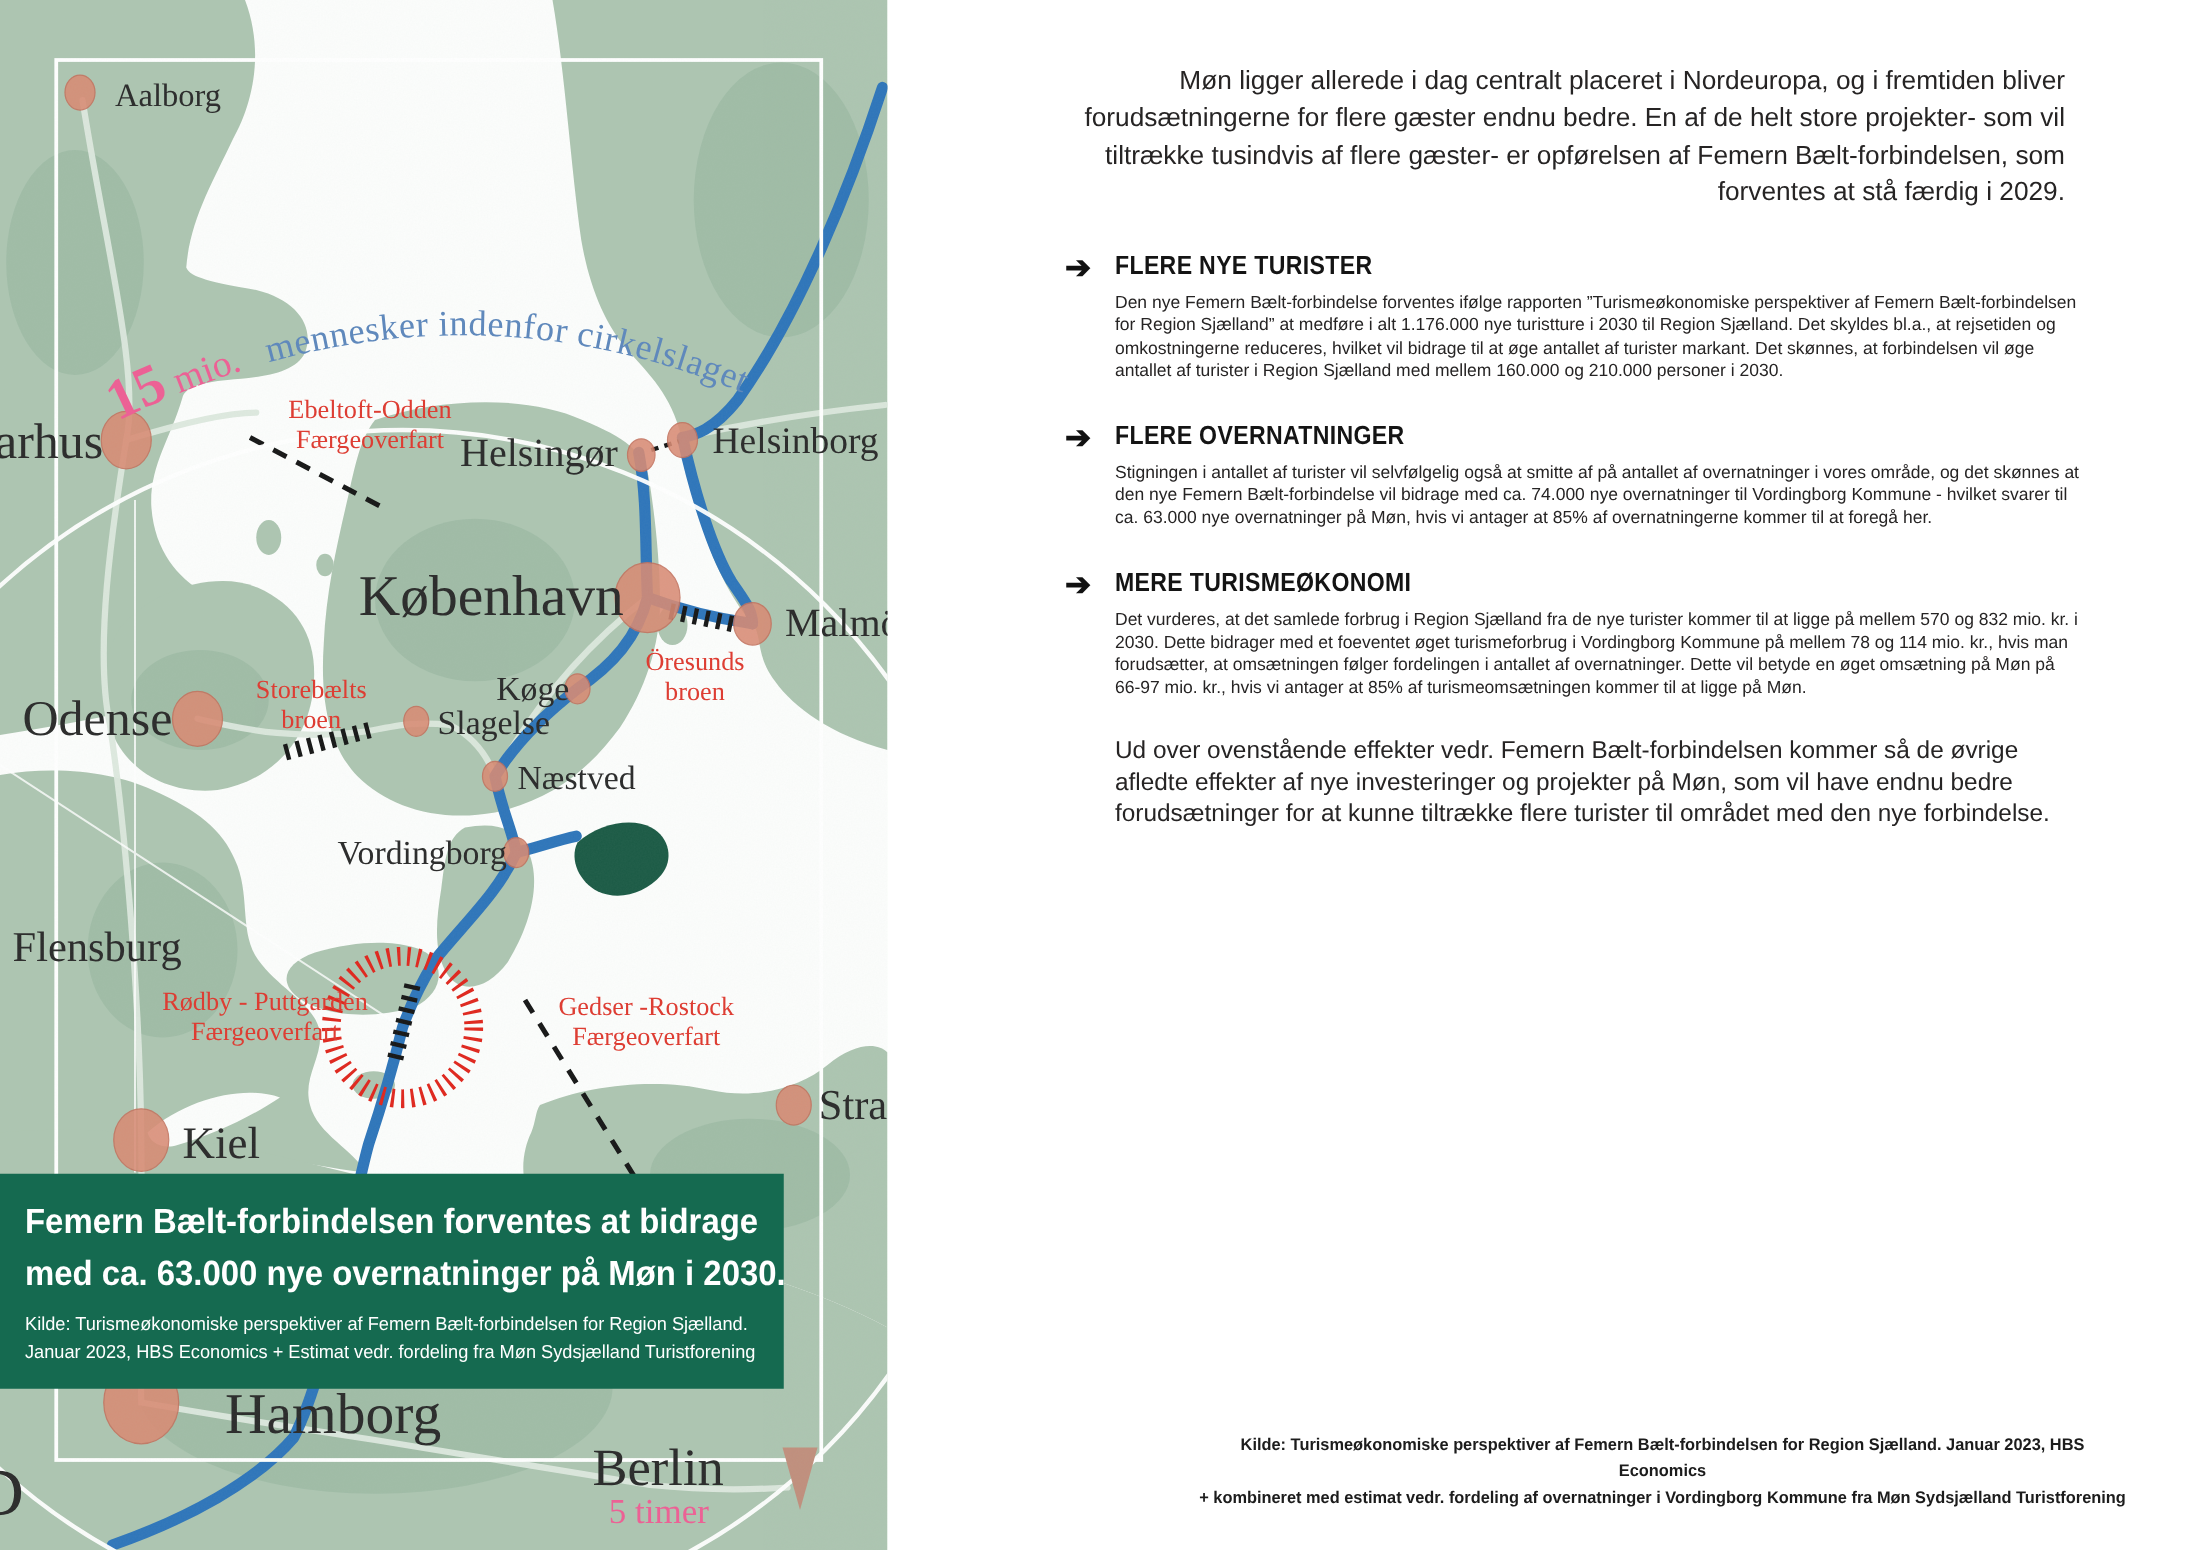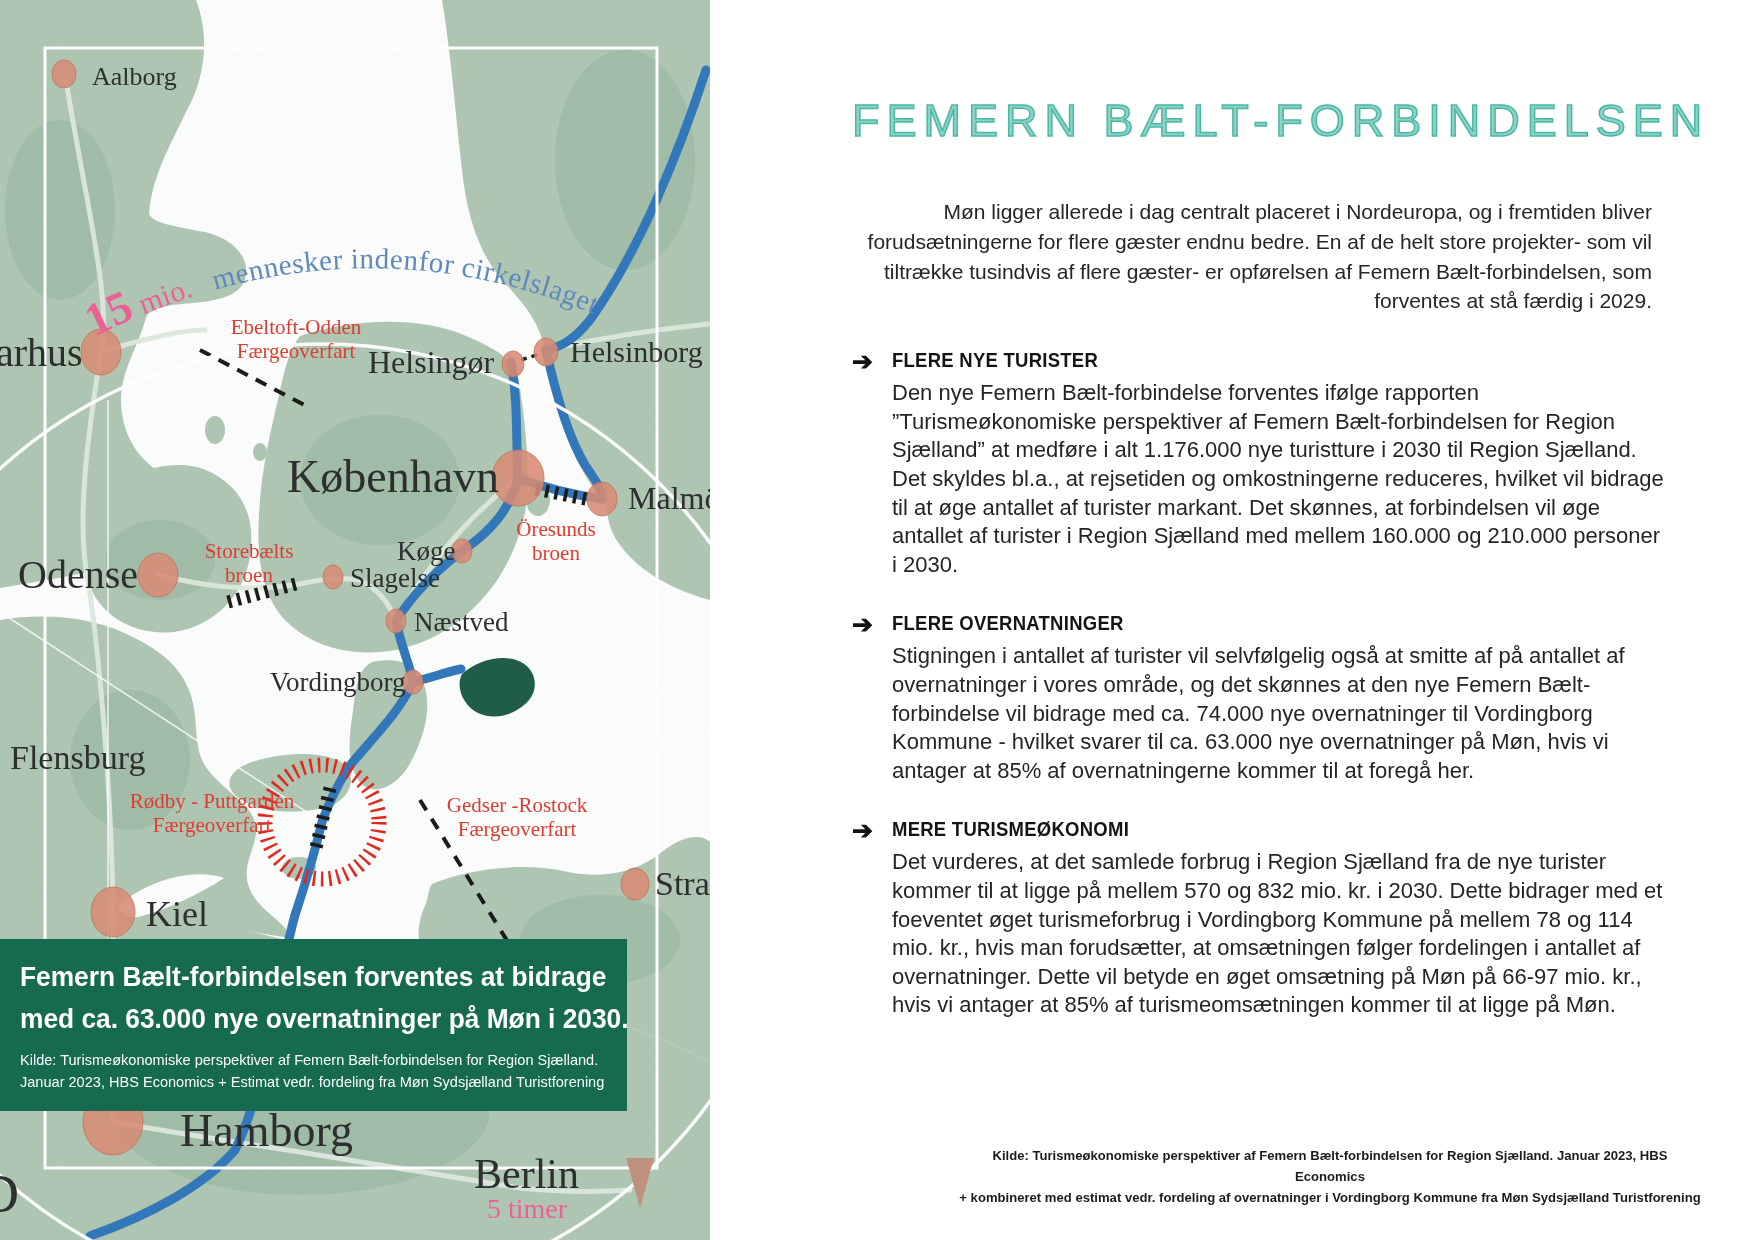--- a/index.html
+++ b/index.html
@@ -23,21 +23,21 @@
   .article{position:absolute;left:852px;top:0;width:860px;}
   .overline{margin-top:95px;font-size:45px;font-weight:400;letter-spacing:7px;color:#8fd2c4;
             -webkit-text-stroke:1.5px #49b9a7;white-space:nowrap;}
   .title{margin:16px 0 0 0;font-size:80px;line-height:1.05;color:#3bb5a0;font-weight:700;}
   .tl{display:block;transform:scaleX(.93);transform-origin:left;white-space:nowrap;letter-spacing:0px;}
   .intro{margin:50px 0 0 0;font-size:21px;line-height:1.42;width:800px;text-align:right;}
   .section{display:flex;margin-top:32px;width:815px;}
   .arrow{flex:none;width:40px;font-size:25px;font-weight:700;color:#111;line-height:1.05;}
   .sec-h{font-size:21px;font-weight:700;color:#141414;transform:scaleX(.88);
          transform-origin:left;white-space:nowrap;letter-spacing:.3px;}
-  .sec-b{margin:7px 0 0 0;font-size:22px;line-height:1.3;}
+  .sec-b{margin:7px 0 0 0;font-size:14px;line-height:1.3;}
   .closing{margin:30px 0 0 40px;font-size:19.5px;line-height:1.3;width:775px;}
   .page-source{position:absolute;left:945px;top:1146px;width:770px;text-align:center;
                font-size:13.5px;font-weight:700;line-height:1.55;color:#1c1c1c;
                transform:scaleX(.97);transform-origin:center top;}
 </style>
 </head>
 <body>
 
 <div class="page">
 
@@ -206,21 +206,20 @@
         <div>med ca. 63.000 nye overnatninger på Møn i 2030.</div>
       </div>
       <div class="infobox-source">
         <div>Kilde: Turismeøkonomiske perspektiver af Femern Bælt-forbindelsen for Region Sjælland.</div>
         <div>Januar 2023, HBS Economics + Estimat vedr. fordeling fra Møn Sydsjælland Turistforening</div>
       </div>
     </div>
   </div>
 
   <div class="article">
-    <div class="overline">FEMERN BÆLT-FORBINDELSEN</div>
     <p class="intro">Møn ligger allerede i dag centralt placeret i Nordeuropa, og i fremtiden bliver forudsætningerne for flere gæster endnu bedre. En af de helt store projekter- som vil tiltrække tusindvis af flere gæster- er opførelsen af Femern Bælt-forbindelsen, som forventes at stå færdig i 2029.</p>
 
     <div class="section">
       <span class="arrow">➔</span>
       <div>
         <div class="sec-h">FLERE NYE TURISTER</div>
         <p class="sec-b">Den nye Femern Bælt-forbindelse forventes ifølge rapporten ”Turismeøkonomiske perspektiver af Femern Bælt-forbindelsen for Region Sjælland” at medføre i alt 1.176.000 nye turistture i 2030 til Region Sjælland. Det skyldes bl.a., at rejsetiden og omkostningerne reduceres, hvilket vil bidrage til at øge antallet af turister markant. Det skønnes, at forbindelsen vil øge antallet af turister i Region Sjælland med mellem 160.000 og 210.000 personer i 2030.</p>
       </div>
     </div>
 
@@ -233,20 +232,21 @@
     </div>
 
     <div class="section">
       <span class="arrow">➔</span>
       <div>
         <div class="sec-h">MERE TURISMEØKONOMI</div>
         <p class="sec-b">Det vurderes, at det samlede forbrug i Region Sjælland fra de nye turister kommer til at ligge på mellem 570 og 832 mio. kr. i 2030. Dette bidrager med et foeventet øget turismeforbrug i Vordingborg Kommune på mellem 78 og 114 mio. kr., hvis man forudsætter, at omsætningen følger fordelingen i antallet af overnatninger. Dette vil betyde en øget omsætning på Møn på 66-97 mio. kr., hvis vi antager at 85% af turismeomsætningen kommer til at ligge på Møn.</p>
       </div>
     </div>
 
+    <p class="closing">Ud over ovenstående effekter vedr. Femern Bælt-forbindelsen kommer så de øvrige afledte effekter af nye investeringer og projekter på Møn, som vil have endnu bedre forudsætninger for at kunne tiltrække flere turister til området med den nye forbindelse.</p>
   </div>
 
   <div class="page-source">
     <div>Kilde: Turismeøkonomiske perspektiver af Femern Bælt-forbindelsen for Region Sjælland. Januar 2023, HBS Economics</div>
     <div>+ kombineret med estimat vedr. fordeling af overnatninger i Vordingborg Kommune fra Møn Sydsjælland Turistforening</div>
   </div>
 
 </div>
 
 </body></html>

